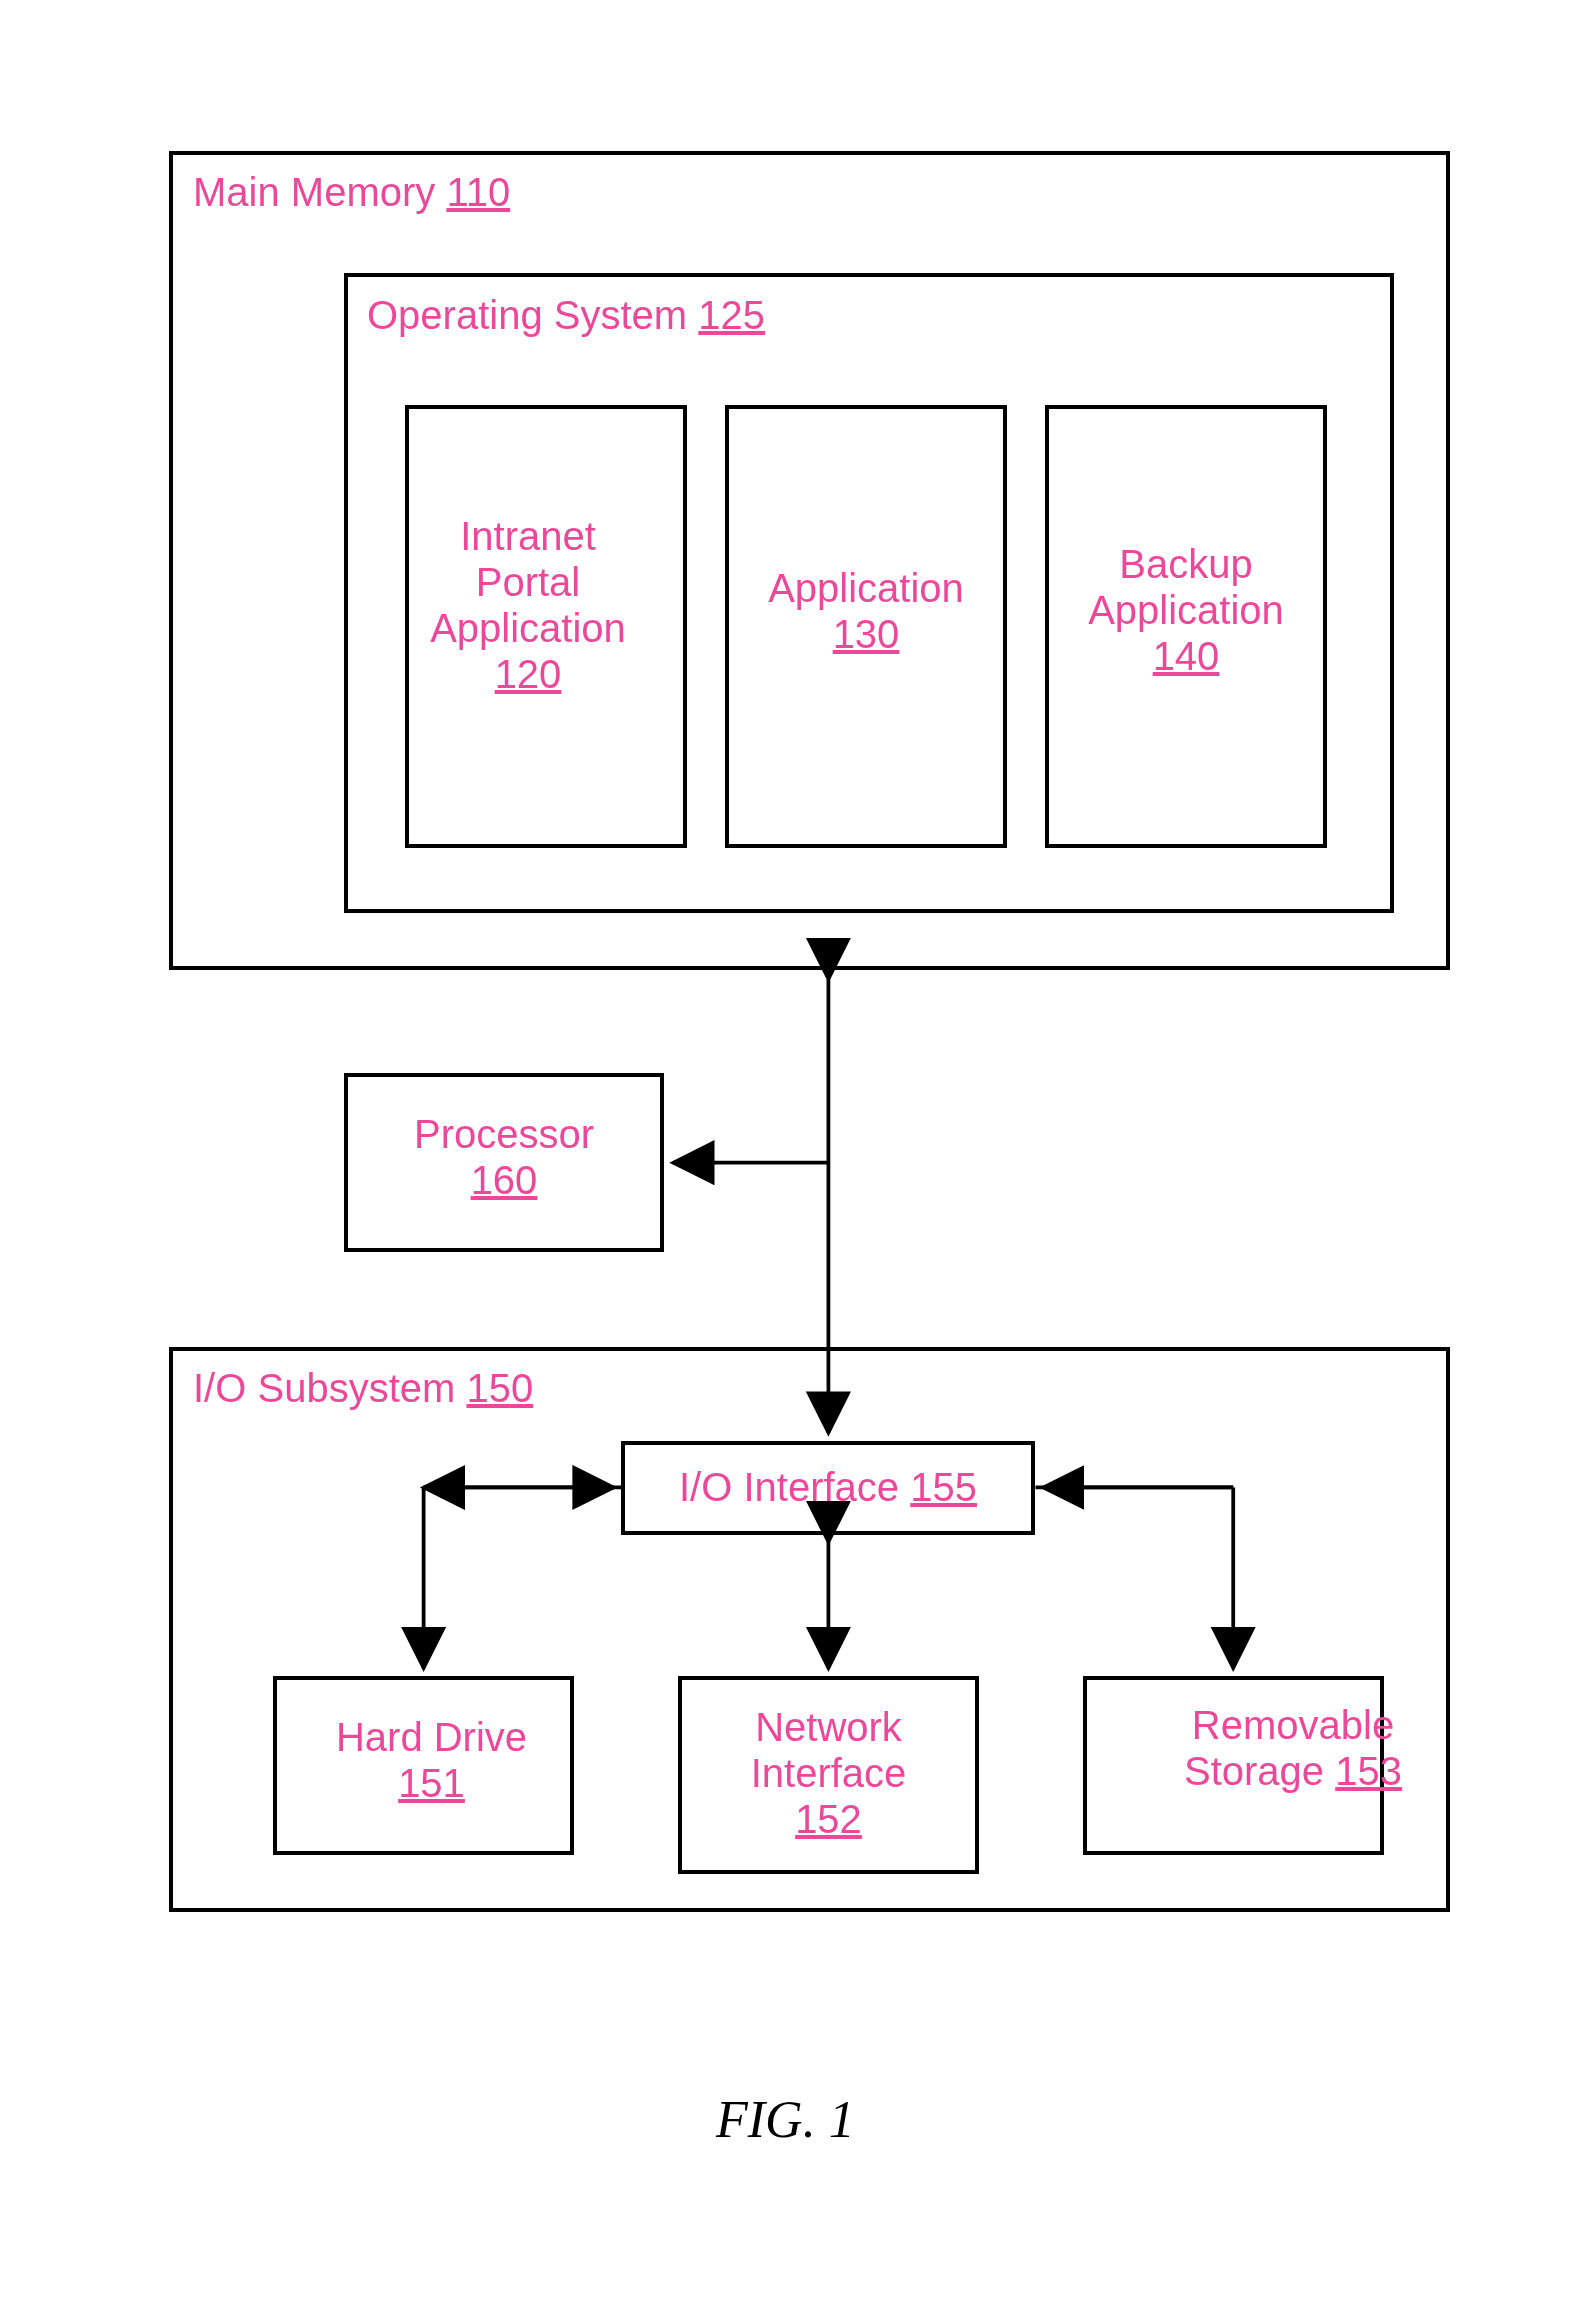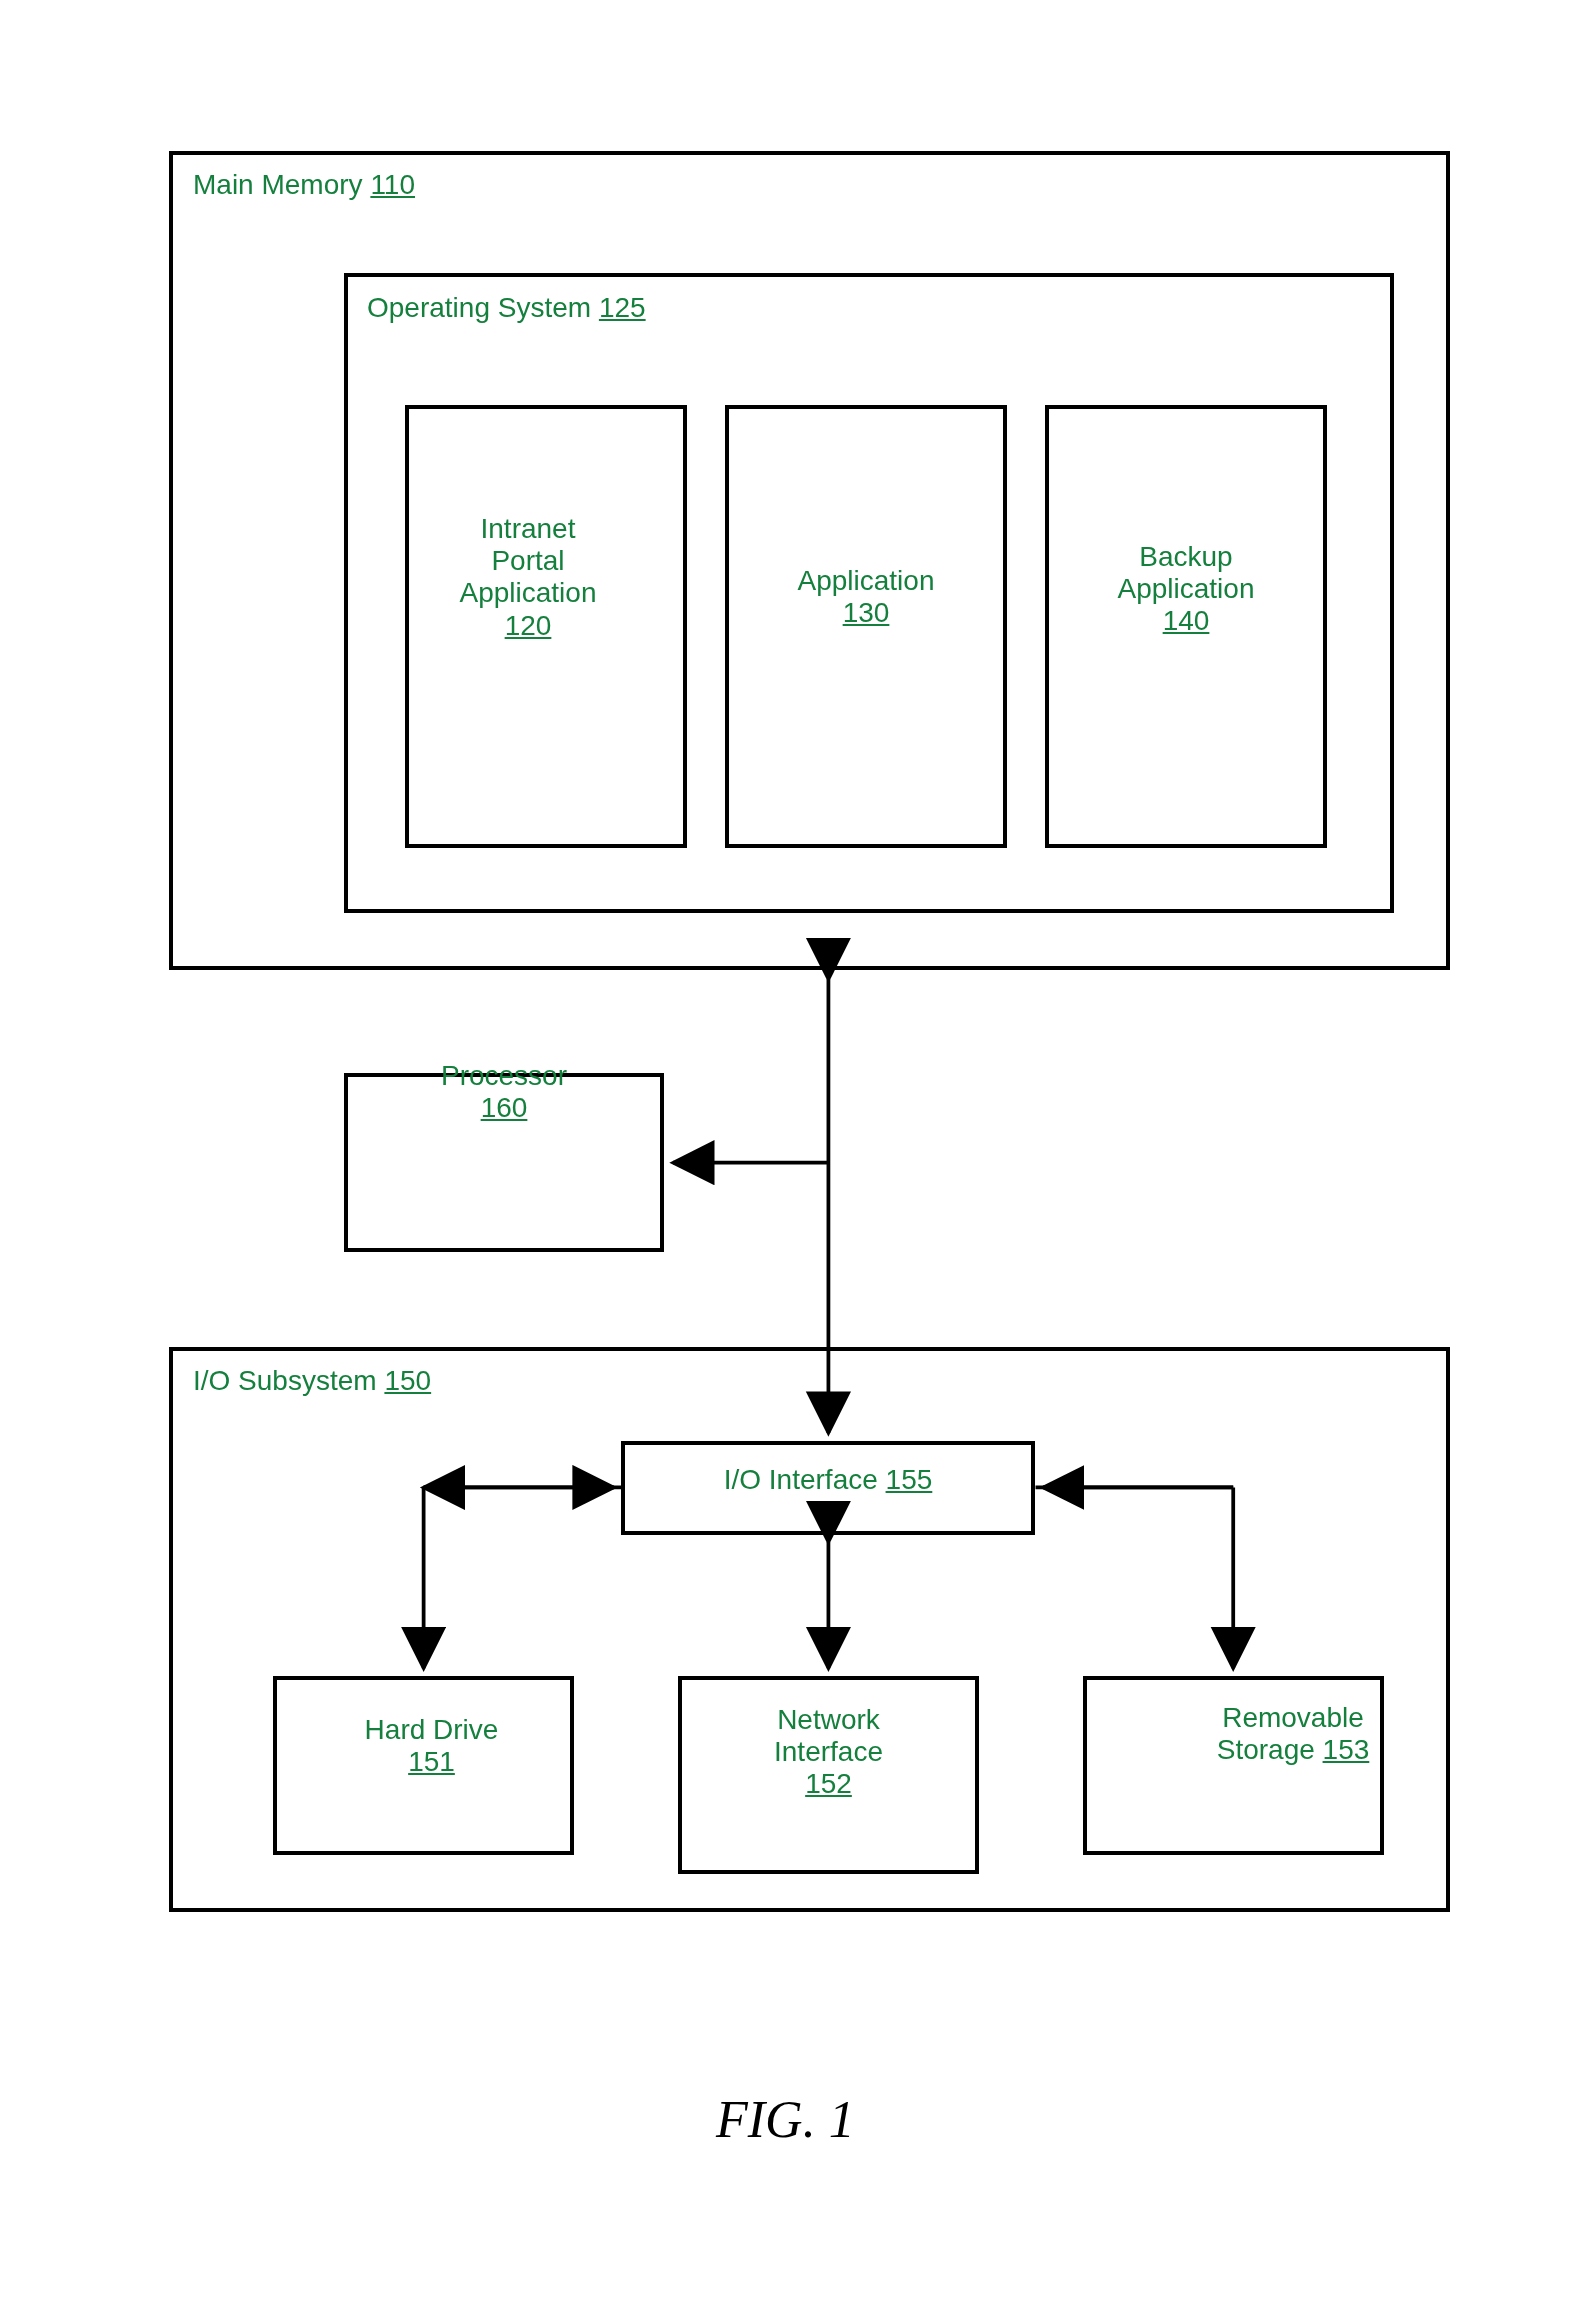--- a/index.html
+++ b/index.html
@@ -15,22 +15,22 @@
     background: #ffffff;
   }
   .box {
     position: absolute;
     border: 4.7px solid #000;
     box-sizing: border-box;
     background: #fff;
   }
   .label {
     position: absolute;
-    font-size: 28px;
-    color: #15803d;
+    font-size: 40px;
+    color: #ec4899;
     line-height: 1.15;
     text-align: center;
   }
   .label-left {
     text-align: left;
   }
   .ref {
     text-decoration: underline;
   }
   .fig {
@@ -82,21 +82,21 @@
   </div>
 
   <div class="box" style="left:1045px; top:405px; width:282px; height:443px;"></div>
   <div class="label" style="left:1045px; top:541px; width:282px;">
     <span>Backup</span><br>
     <span>Application</span><br>
     <span class="ref">140</span>
   </div>
 
   <div class="box" style="left:344px; top:1073px; width:320px; height:179px;"></div>
-  <div class="label" style="left:344px; top:1060px; width:320px;">
+  <div class="label" style="left:344px; top:1111px; width:320px;">
     <span>Processor</span><br>
     <span class="ref">160</span>
   </div>
 
   <div class="box" style="left:169px; top:1347px; width:1281px; height:565px;"></div>
   <div class="label label-left" style="left:193px; top:1365px;">
     <span>I/O Subsystem</span>
     <span> </span><span class="ref">150</span>
   </div>
 

